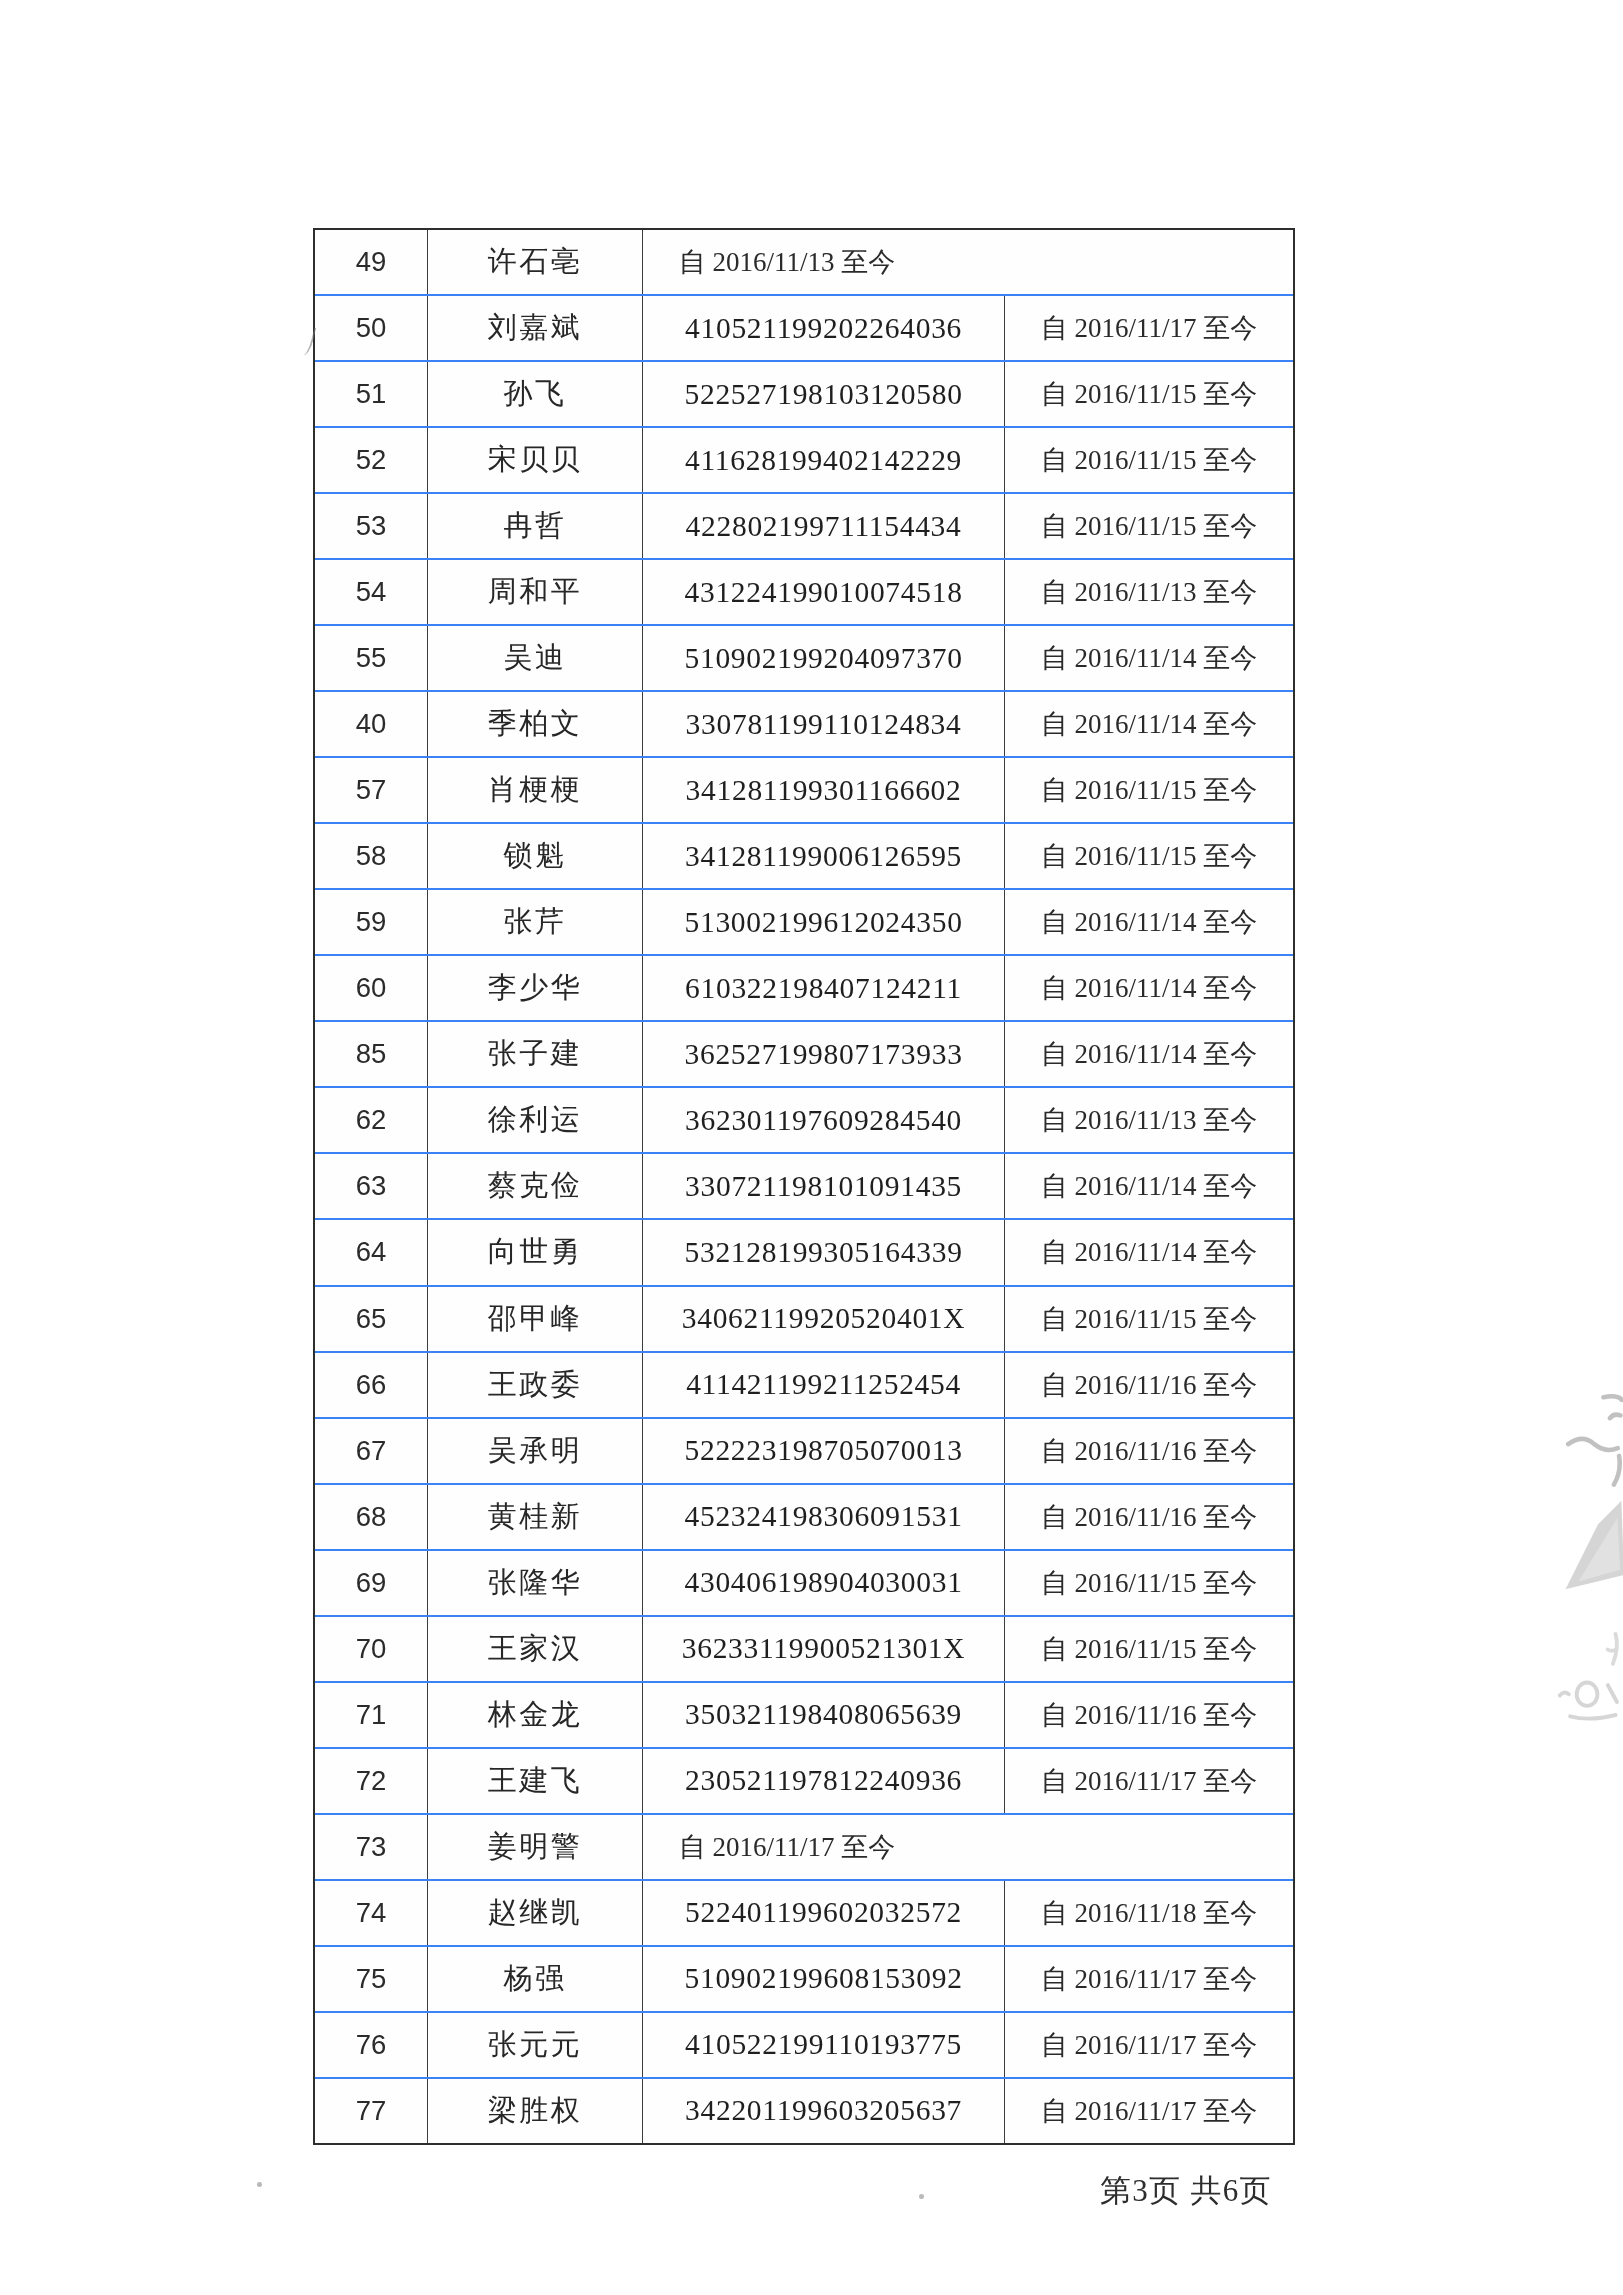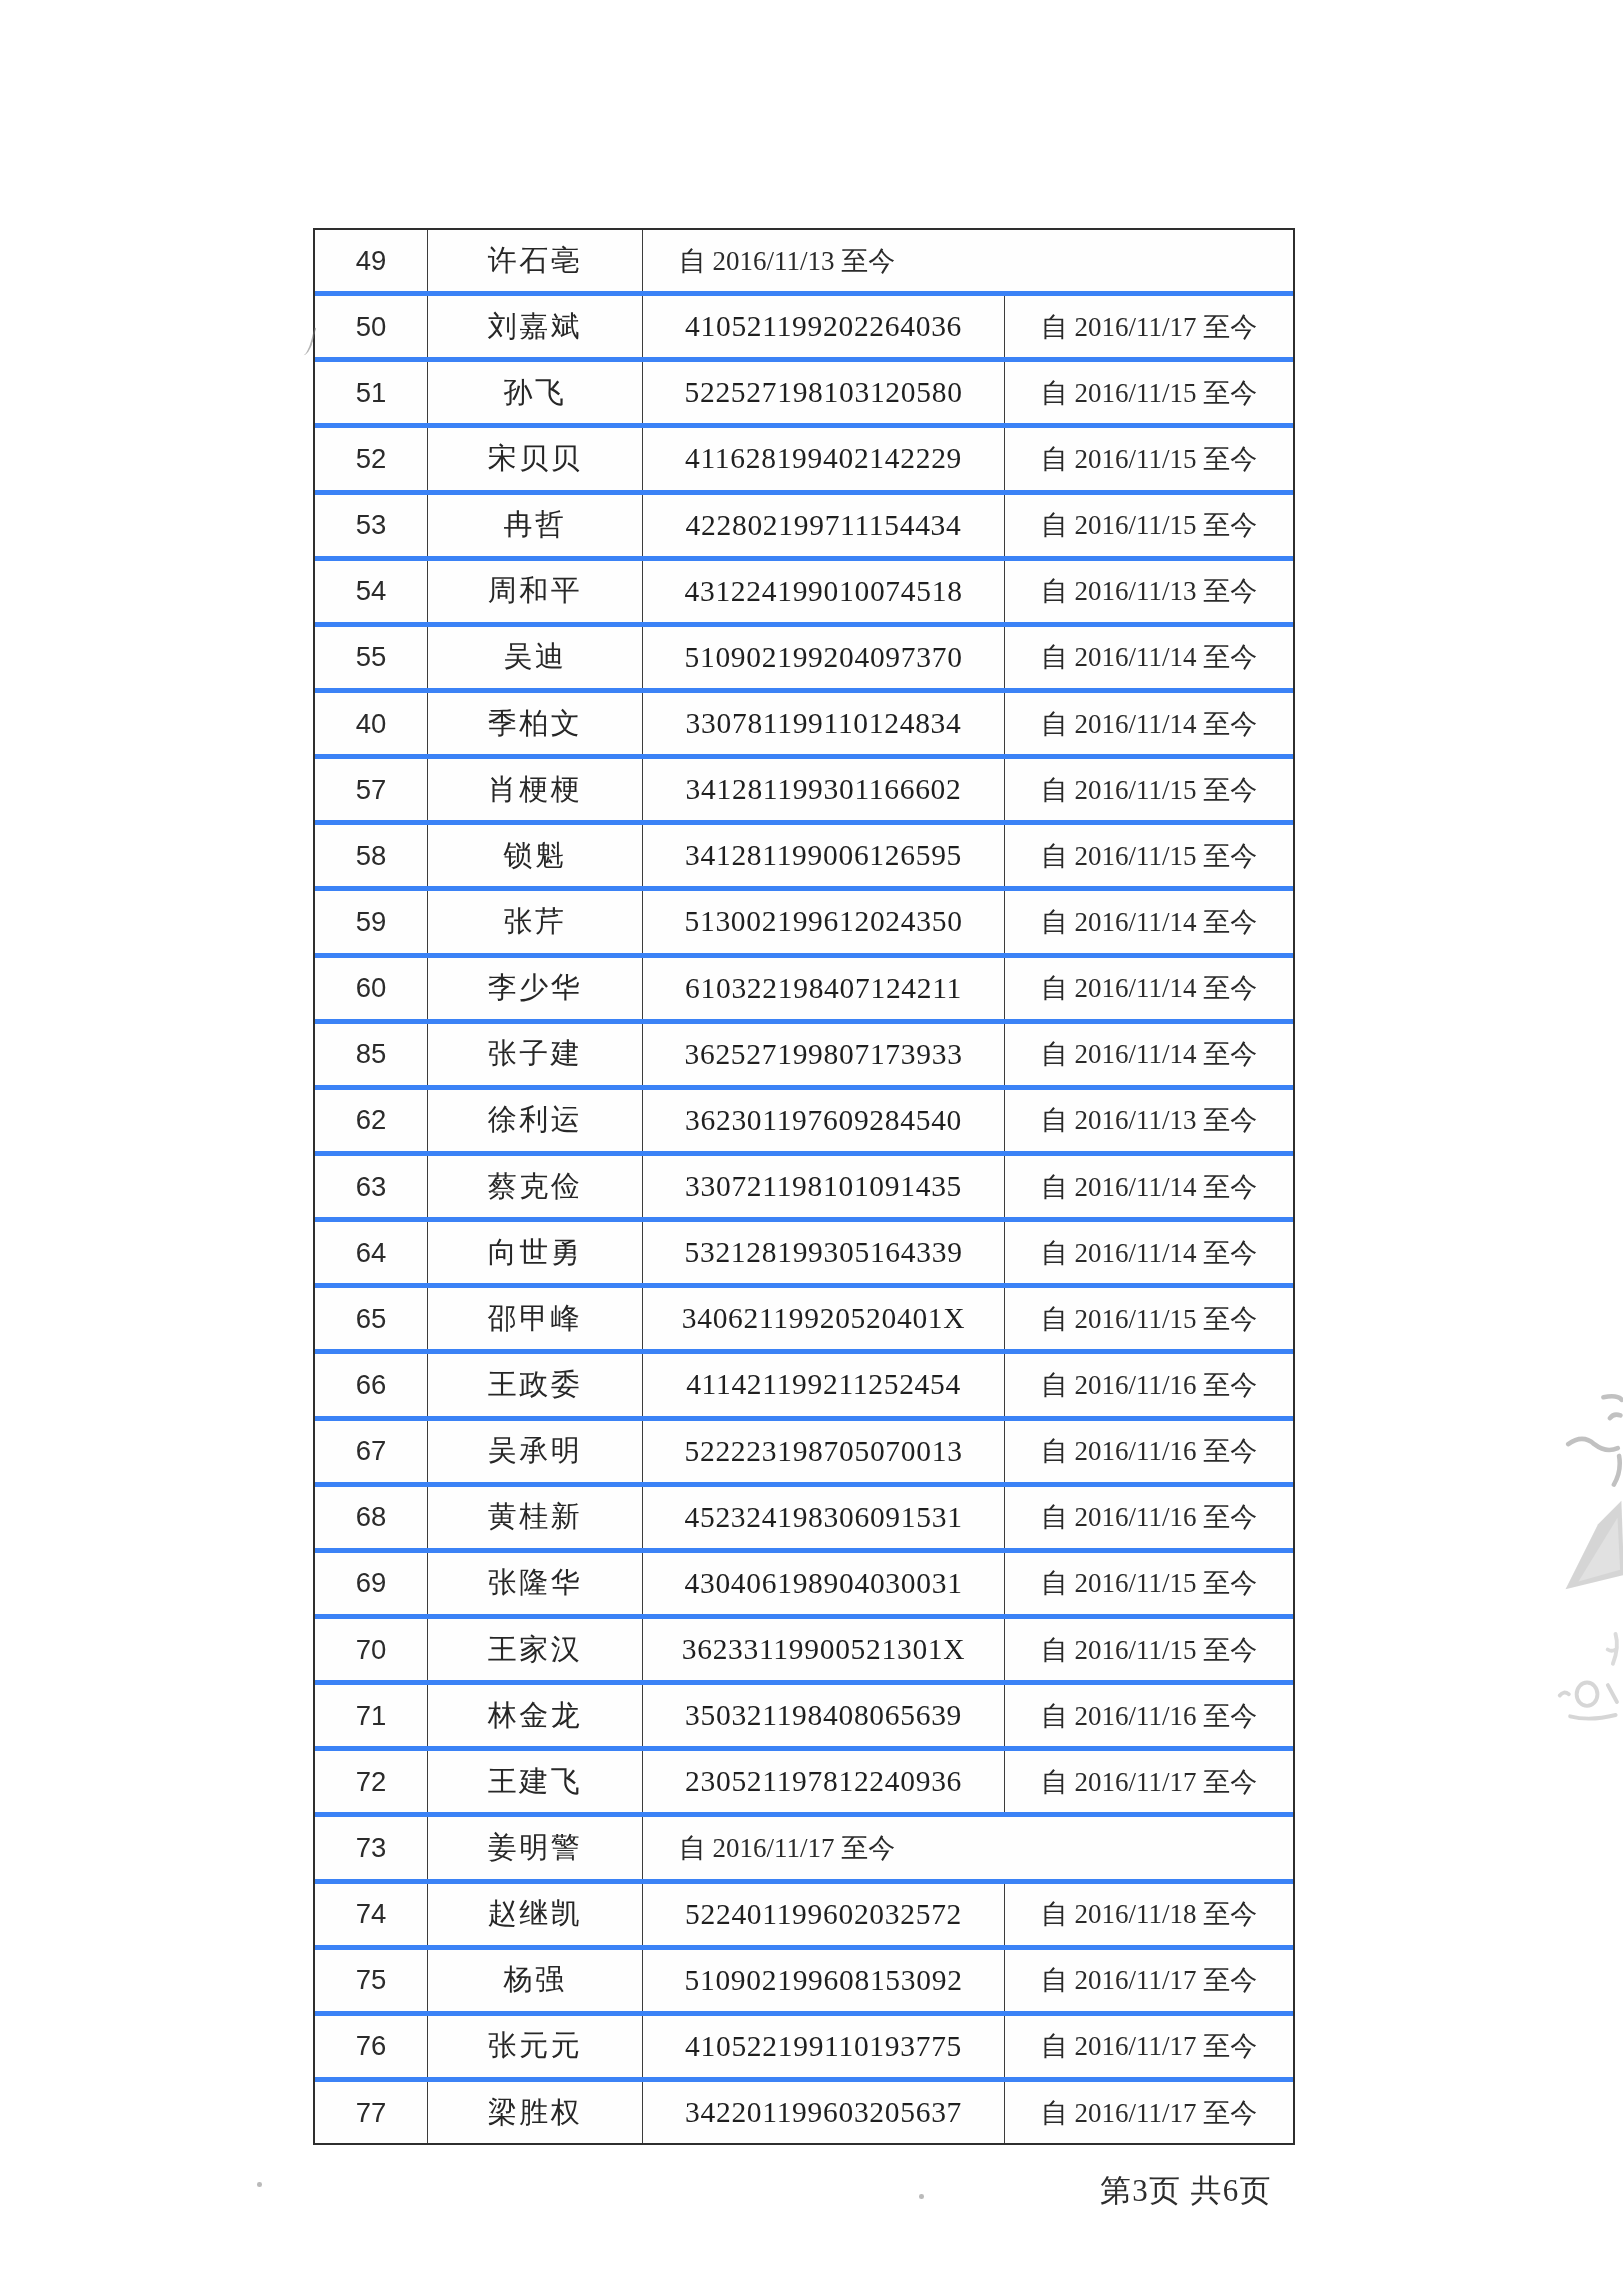--- a/index.html
+++ b/index.html
@@ -27,21 +27,21 @@
     border: 2px solid #2e2e2e;
     box-sizing: border-box;
     display: flex;
     flex-direction: column;
     background: #fefefe;
     margin-top: 10px;
   }
   .row {
     flex: 1 1 0;
     display: flex;
-    border-top: 5px solid #3b82f6;
+    border-top: 2px solid #3b82f6;
   }
   .row:first-child { border-top: none; }
   .cell {
     display: flex;
     align-items: center;
     justify-content: center;
     border-left: 1.3px solid #3c3c3c;
     box-sizing: border-box;
     overflow: hidden;
     white-space: nowrap;

